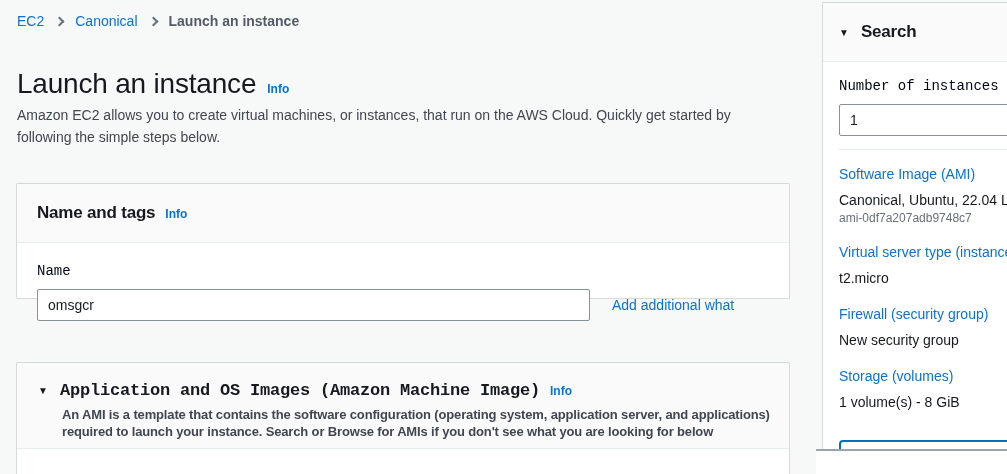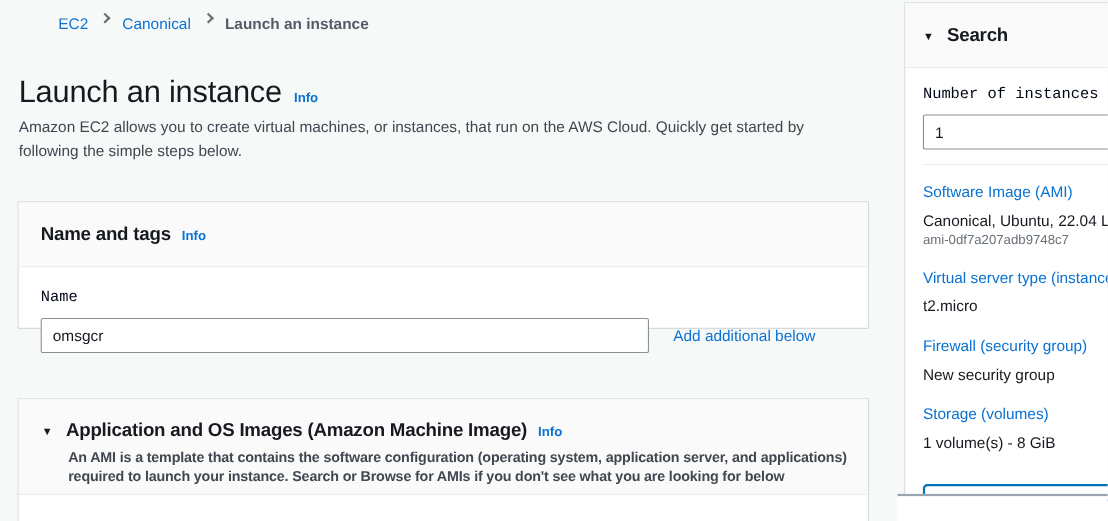--- a/index.html
+++ b/index.html
@@ -6,21 +6,21 @@
   html,body { width:1007px; height:474px; }
   body {
     position:relative;
     overflow:hidden;
     background:#f7f8f8;
     font-family:"Liberation Sans", sans-serif;
     color:#16191f;
   }
 
   
-  .breadcrumb { position:absolute; left:17px; top:13px; display:flex; gap:10px; font-size:14px;margin-left:36px; }
+  .breadcrumb { position:absolute; left:17px; top:13px; display:flex; align-items:center; gap:10px; font-size:14px; }
   .crumb-link { color:#0972d3; text-decoration:none; cursor:pointer; }
   .crumb-current { color:#545b64; font-weight:700; }
   .chev { width:7px; height:7px; border-top:2px solid #687078; border-right:2px solid #687078; transform:rotate(45deg); display:inline-block; margin:0 2px; }
 
   
   .page-header { position:absolute; left:17px; top:68px; display:flex; align-items:baseline; gap:11px; }
   .page-title { font-size:28px; font-weight:400; color:#16191f; letter-spacing:-0.2px; }
   .info-link { font-size:12px; font-weight:700; color:#0972d3; text-decoration:none; cursor:pointer; }
   .page-desc { position:absolute; left:17px; top:104px; width:770px; font-size:14px; line-height:22px; color:#414750; }
 
@@ -38,21 +38,21 @@
     height:32px; border:1px solid #879196; border-radius:2px; background:#fff;
     font-family:"Liberation Sans", sans-serif; font-size:14px; color:#16191f; padding:0 10px; outline:none;
   }
   .name-input { width:553px; }
   .inline-link { font-size:14px; color:#0972d3; text-decoration:none; cursor:pointer; margin-left:22px; }
 
   .card-ami { top:362px; height:126px; }
   .card-ami .card-header { padding:18px 20px 8px 21px; }
   .ami-title-row { display:flex; align-items:baseline; gap:10px; }
   .tri { font-size:10px; color:#16191f; cursor:pointer; position:relative; top:-1px; }
-  .ami-title-row .card-title { margin-left:2px; }
+  .ami-title-row .card-title { margin-left:2px;font-family:Liberation Mono, monospace; }
   .ami-desc { margin:6px 0 0 24px; width:712px; font-size:13px; letter-spacing:-0.15px; line-height:17px; color:#414750;font-weight:bold; }
   .card-ami .card-body { background:#fff; height:40px; }
 
   
   .summary-panel { position:absolute; left:822px; top:2px; width:240px; height:478px; background:#fff; border:1px solid #d5dbdb; }
   .summary-header { padding:19px 16px; background:#fafafa; border-bottom:1px solid #eaeded; display:flex; align-items:baseline; gap:12px; }
   .summary-body { padding:14px 16px 0 16px; position:relative; }
   .num-label-row { display:flex; align-items:baseline; gap:8px; white-space:nowrap; }
   .num-input { width:212px; margin-top:8px; }
   .summary-divider { height:1px; background:#eaeded; margin:13px 0 0 0; width:212px; }
@@ -87,21 +87,21 @@
 
 <section class="card card-name">
   <div class="card-header">
     <h2 class="card-title">Name and tags</h2>
     <a class="info-link">Info</a>
   </div>
   <div class="card-body">
     <label class="field-label">Name</label>
     <div class="name-row">
       <input class="text-input name-input" type="text" value="omsgcr" style="">
-      <a class="inline-link">Add additional below</a>
+      <a class="inline-link">Add additional what</a>
     </div>
   </div>
 </section>
 
 <section class="card card-ami">
   <div class="card-header">
     <div class="ami-title-row">
       <span class="tri">▼</span>
       <h2 class="card-title">Application and OS Images (Amazon Machine Image)</h2>
       <a class="info-link">Info</a>

